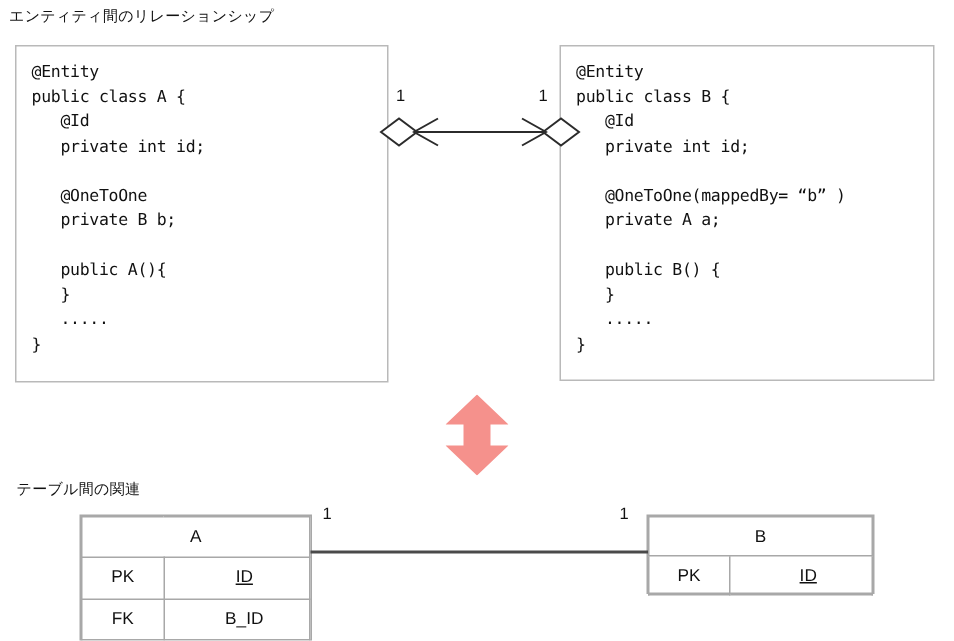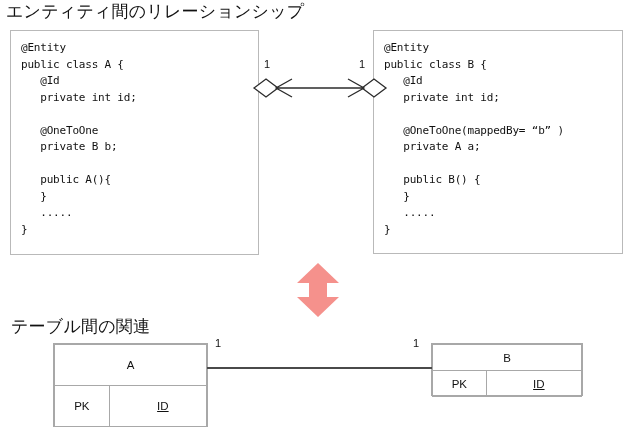--- a/index.html
+++ b/index.html
@@ -12,21 +12,21 @@
     height: 427px;
     position: relative;
     overflow: hidden;
     font-family: "Liberation Sans", sans-serif;
     color: #1a1a1a;
   }
 
   
   .caption {
     position: absolute;
-    font-size: 17px;
+    font-size: 10px;
     line-height: 14px;
     letter-spacing: 0.2px;
     color: #111111;
     white-space: nowrap;
   }
   #caption-entity { left: 6px;  top: 5px; }
   #caption-table  { left: 11px;  top: 320px; }
 
   
   .code-box {
@@ -181,20 +181,24 @@
     <tbody>
         <tr>
       <td class="er-title-cell" colspan="2">A</td>
     </tr>
     <tr class="er-row">
       <td class="er-key-cell">PK</td>
       <td class="er-col-cell">
         <span class="pk-underline">ID</span>
       </td>
     </tr>
+    <tr class="er-row">
+      <td class="er-key-cell">FK</td>
+      <td class="er-col-cell">B_ID</td>
+    </tr>
   </tbody>
     </table>
 </div>
 
 <div class="er-table" id="er-table-b">
   <table>
     <tbody>
         <tr>
       <td class="er-title-cell" colspan="2">B</td>
     </tr>

